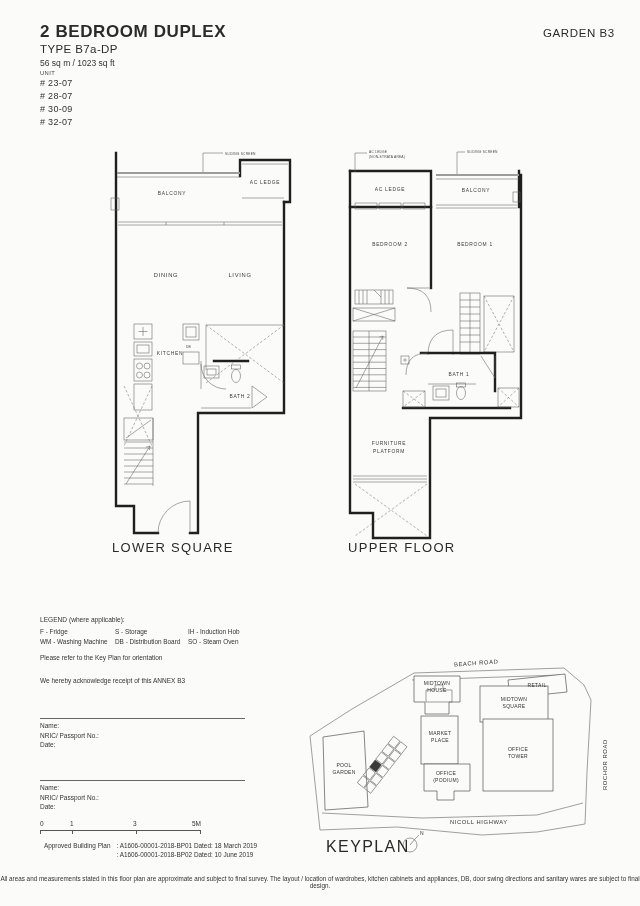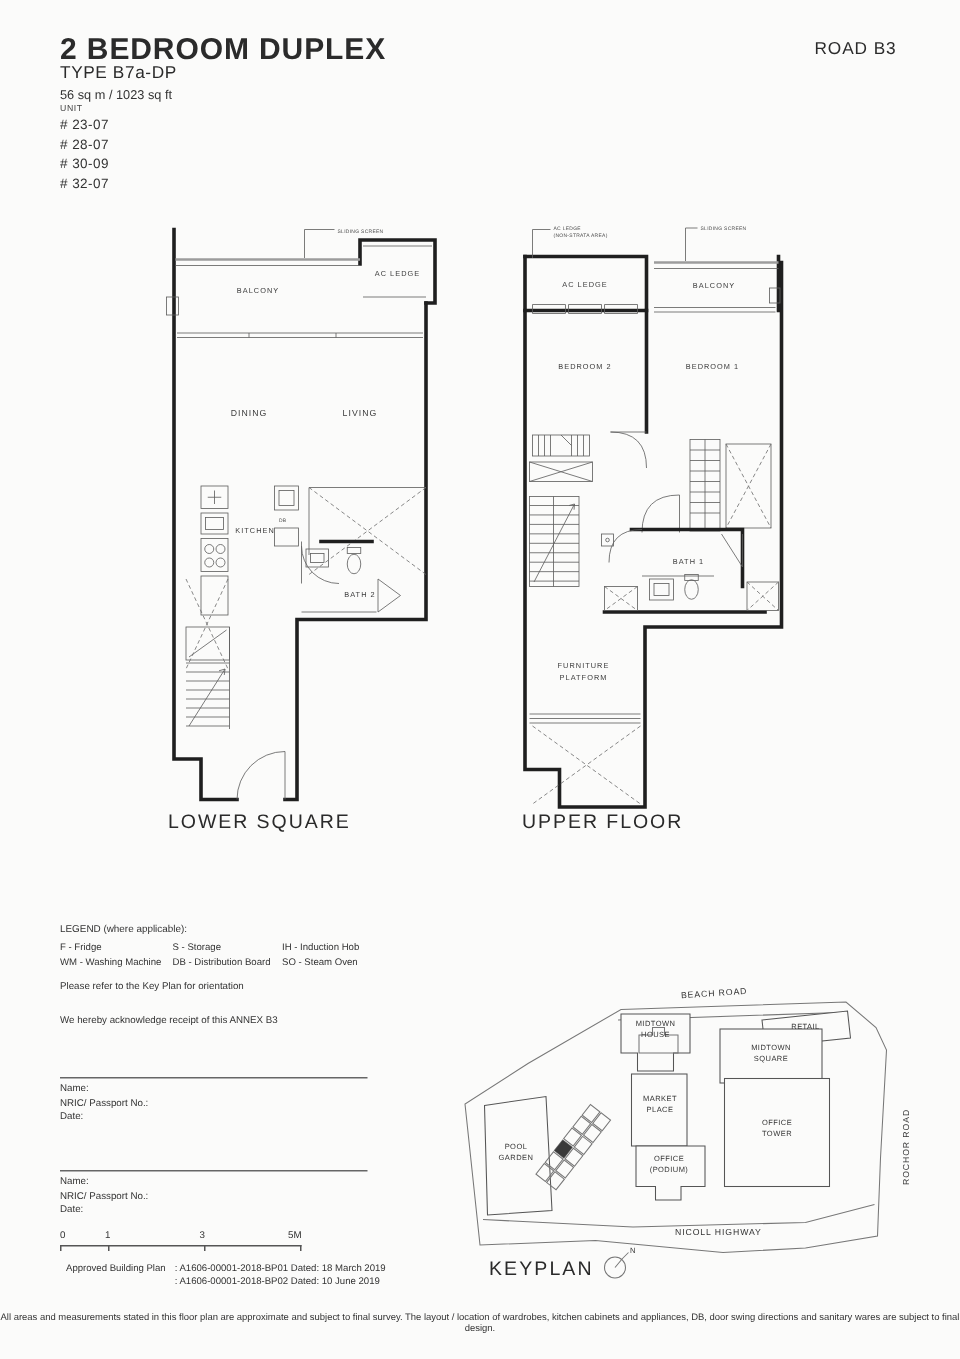--- a/index.html
+++ b/index.html
@@ -1,20 +1,20 @@
 <!DOCTYPE html>
 <html><head>
 <meta charset="utf-8">
 <style>
   html,body{margin:0;padding:0;background:#e8e8e6;}
   .page{position:relative;width:640px;height:906px;background:#fbfbfa;overflow:hidden;
         font-family:"Liberation Sans",sans-serif;color:#2e2e2e;}
   .abs{position:absolute;}
   
-  .title{left:40px;top:22px;font-size:20px;font-weight:700;letter-spacing:.6px;color:#2b2b2b;}
+  .title{left:40px;top:22px;font-size:17px;font-weight:700;letter-spacing:.6px;color:#2b2b2b;}
   .type{left:40px;top:43px;font-size:11.5px;letter-spacing:.4px;color:#2b2b2b;}
   .area{left:40px;top:58px;font-size:8.5px;color:#333;}
   .unit-label{left:40px;top:70px;font-size:5.8px;letter-spacing:.4px;color:#444;}
   .unit-num{left:40px;font-size:9px;color:#333;letter-spacing:.3px;}
   .annex{left:543px;top:27px;font-size:11.5px;letter-spacing:.6px;color:#2b2b2b;}
   
   .plan{position:absolute;}
   .wall{stroke:#1f1f1f;stroke-width:2.4;fill:none;stroke-linecap:square;}
   .thin{stroke:#5f5f5f;stroke-width:.55;fill:none;}
   .gray{stroke:#9c9c9c;stroke-width:1.8;fill:none;}
@@ -41,38 +41,38 @@
   
   .approval{left:44px;top:841px;display:flex;font-size:6.4px;color:#333;line-height:9.2px;}
   .approval .lab{margin-right:6px;}
   
   .keyplan{left:302px;top:652px;width:335px;height:218px;}
   .kb{stroke:#555;stroke-width:.7;fill:#fbfbfa;}
   .kthin{stroke:#777;stroke-width:.7;fill:none;}
   .kn{font-size:5px;fill:#333;}
   .kp-lbl{position:absolute;font-size:5px;line-height:6.6px;letter-spacing:.3px;color:#333;text-align:center;}
   .kp-road{position:absolute;font-size:5.8px;letter-spacing:.6px;color:#333;white-space:nowrap;}
-  .kp-caption{position:absolute;left:24px;top:186px;font-size:13px;letter-spacing:1.4px;color:#2a2a2a;}
+  .kp-caption{position:absolute;left:24px;top:186px;font-size:16px;letter-spacing:1.4px;color:#2a2a2a;}
   
   .footer{left:0;top:875px;width:640px;text-align:center;font-size:6.3px;color:#333;}
 </style>
 </head>
 <body>
 
 <div class="page">
 
   <div class="abs title">2 BEDROOM DUPLEX</div>
   <div class="abs type">TYPE B7a-DP</div>
   <div class="abs area">56 sq m / 1023 sq ft</div>
   <div class="abs unit-label">UNIT</div>
   <div class="abs unit-num" style="top:78px"># 23-07</div>
   <div class="abs unit-num" style="top:91px"># 28-07</div>
   <div class="abs unit-num" style="top:104px"># 30-09</div>
   <div class="abs unit-num" style="top:117px"># 32-07</div>
-  <div class="abs annex">ROAD B3</div>
+  <div class="abs annex">GARDEN B3</div>
 
   <svg class="plan" style="left:106px;top:146px" width="215" height="415" viewBox="0 0 215 415">
     <g>
       <path class="wall" d="M10,7 V360 M10,360 H28 M28,360 V387 M28,387 H52 M84,387 H92 M92,267 V387 M92,267 H178 M178,56 V267"></path>
       <path class="wall" d="M134,14 H184 V56 H178 M134,14 V30"></path>
       <path class="gray" d="M11,27 H134"></path>
       <path class="thin" d="M11,31 H134 M136,18 H182 M136,52 H178"></path>
       <path class="thin" d="M12,76 H176 M12,79 H176 M60,76 v3 M118,76 v3"></path>
       <rect class="thin" x="5" y="52" width="8" height="12"></rect>
     </g>

